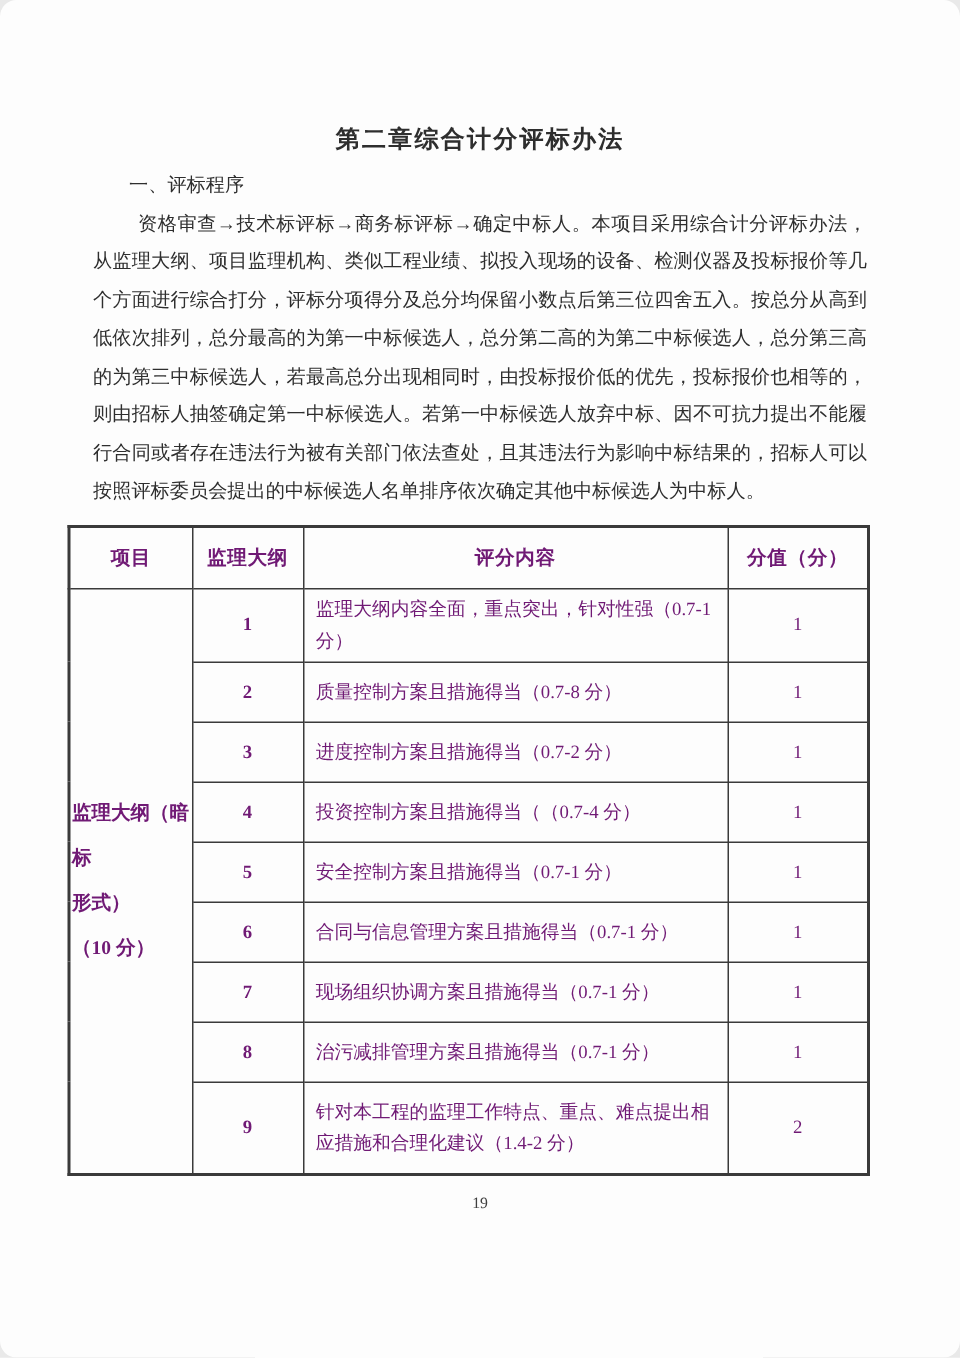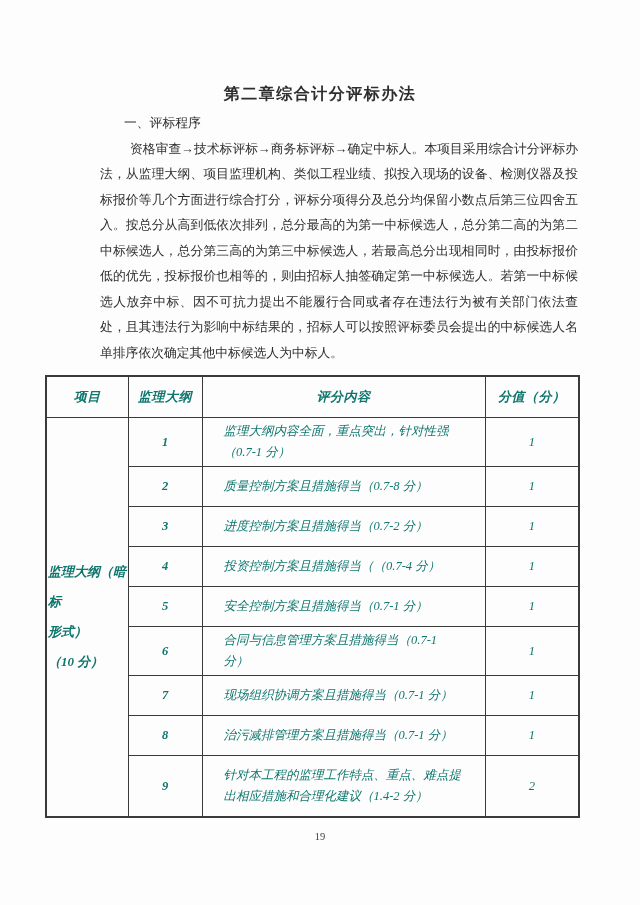--- a/index.html
+++ b/index.html
@@ -7,53 +7,52 @@
     position: relative;
     width: 640px;
     height: 905px;
     margin: 0 auto;
     background: #fdfdfd;
     color: #2e2e2e;
     font-family: "Liberation Serif", "DejaVu Serif", serif;
     box-sizing: border-box;
     padding-top: 84px;
     overflow: hidden;
+    border-radius: 11px;
   }
   .title {
     margin: 0 0 7px 0;
     text-align: center;
     font-size: 16px;
     font-weight: 600;
     letter-spacing: 1.5px;
     line-height: 20px;
   }
   .doc-body {
     padding: 0 62px;
     font-size: 12.8px;
     line-height: 25.5px;
     text-align: justify;
-    margin-left: 38px;
   }
   .sec-heading {
     margin: 0;
     text-indent: 24px;
     text-align: left;
   }
   .para {
     margin: 0;
     text-indent: 30px;
   }
   table.eval {
     margin: 9px 0 0 45px;
     width: 533px;
     border-collapse: collapse;
     table-layout: fixed;
     font-size: 12.5px;
-    color: #0f766e;
-    font-style: italic;
+    color: #701a75;
   }
   table.eval col.c1 { width: 82px; }
   table.eval col.c2 { width: 74px; }
   table.eval col.c3 { width: 283px; }
   table.eval col.c4 { width: 94px; }
   table.eval th, table.eval td {
     border: 1px solid #3a3a3a;
     vertical-align: middle;
   }
   table.eval { border: 2px solid #3a3a3a; }
@@ -66,21 +65,21 @@
   }
   td.no {
     text-align: center;
     font-weight: 600;
     height: 37px;
     font-family: "Liberation Serif", "DejaVu Serif", serif;
   }
   tr.tall td.no, tr.tall td.content, tr.tall td.score { height: 54px; }
   td.content {
     text-align: left;
-    padding: 3px 21px;
+    padding: 3px 8px;
     line-height: 21px;
     margin-left: 40px;
   }
   td.score { text-align: center; }
   td.group {
     text-align: left;
     font-weight: 700;
     font-size: 13px;
     line-height: 30px;
     white-space: pre-line;

